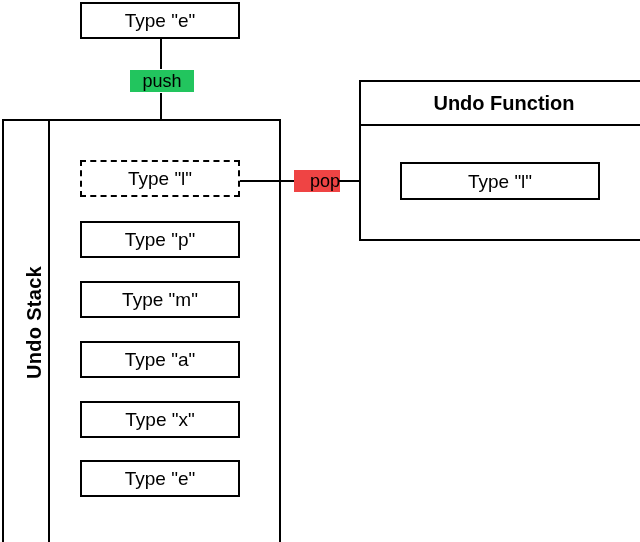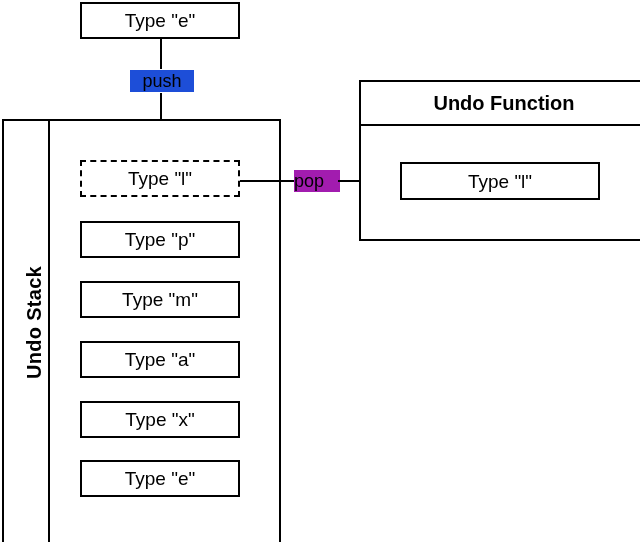--- a/index.html
+++ b/index.html
@@ -54,21 +54,21 @@
     background: #000000;
   }
   #push-label {
     position: absolute;
     left: 130px;
     top: 70px;
     width: 64px;
     text-align: center;
     font-size: 18px;
     line-height: 22px;
-    background: #1d4ed8;
+    background: #22c55e;
     color: #000000;
     white-space: nowrap;
   }
   #push-line-bottom {
     position: absolute;
     left: 160px;
     top: 93px;
     width: 2px;
     height: 38px;
     background: #000000;
@@ -132,24 +132,24 @@
     top: 180px;
     width: 56px;
     height: 2px;
     background: #000000;
   }
   #pop-label {
     position: absolute;
     left: 294px;
     top: 170px;
     width: 46px;
-    text-align: left;
+    text-align: right;
     font-size: 18px;
     line-height: 22px;
-    background: #a21caf;
+    background: #ef4444;
     color: #000000;
     white-space: nowrap;
   }
   #pop-line-right {
     position: absolute;
     left: 338px;
     top: 180px;
     width: 48px;
     height: 2px;
     background: #000000;

